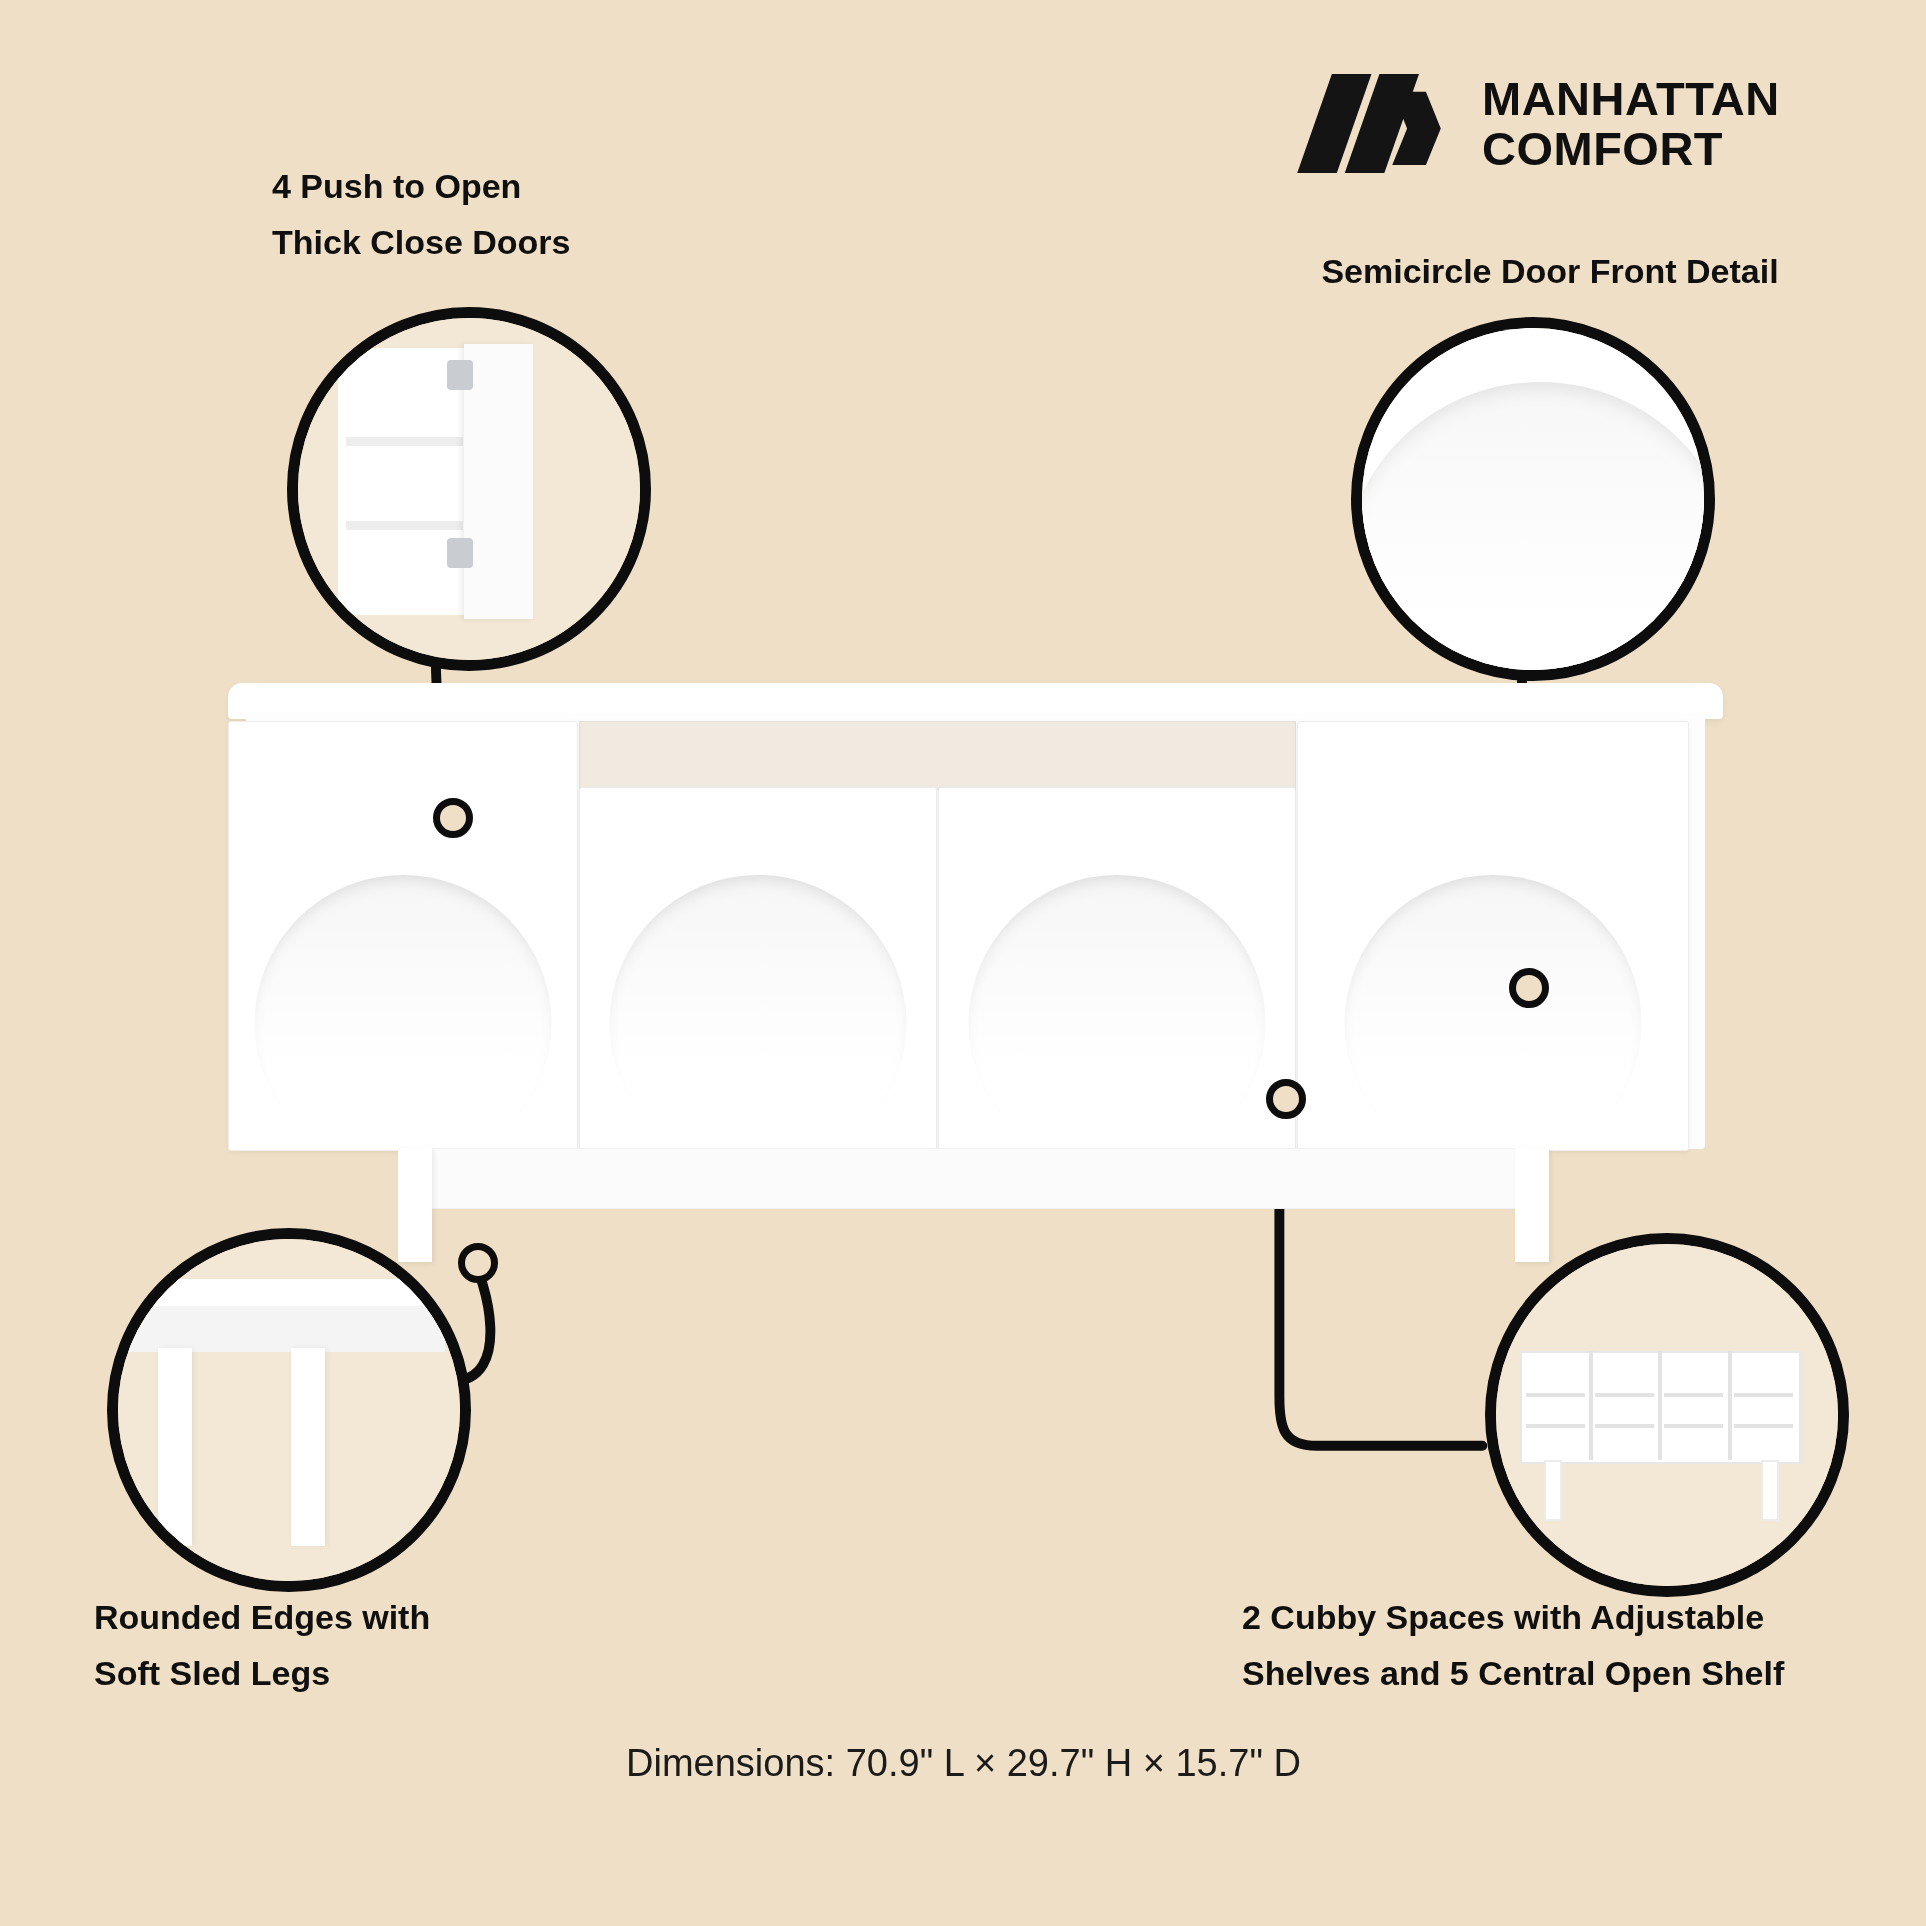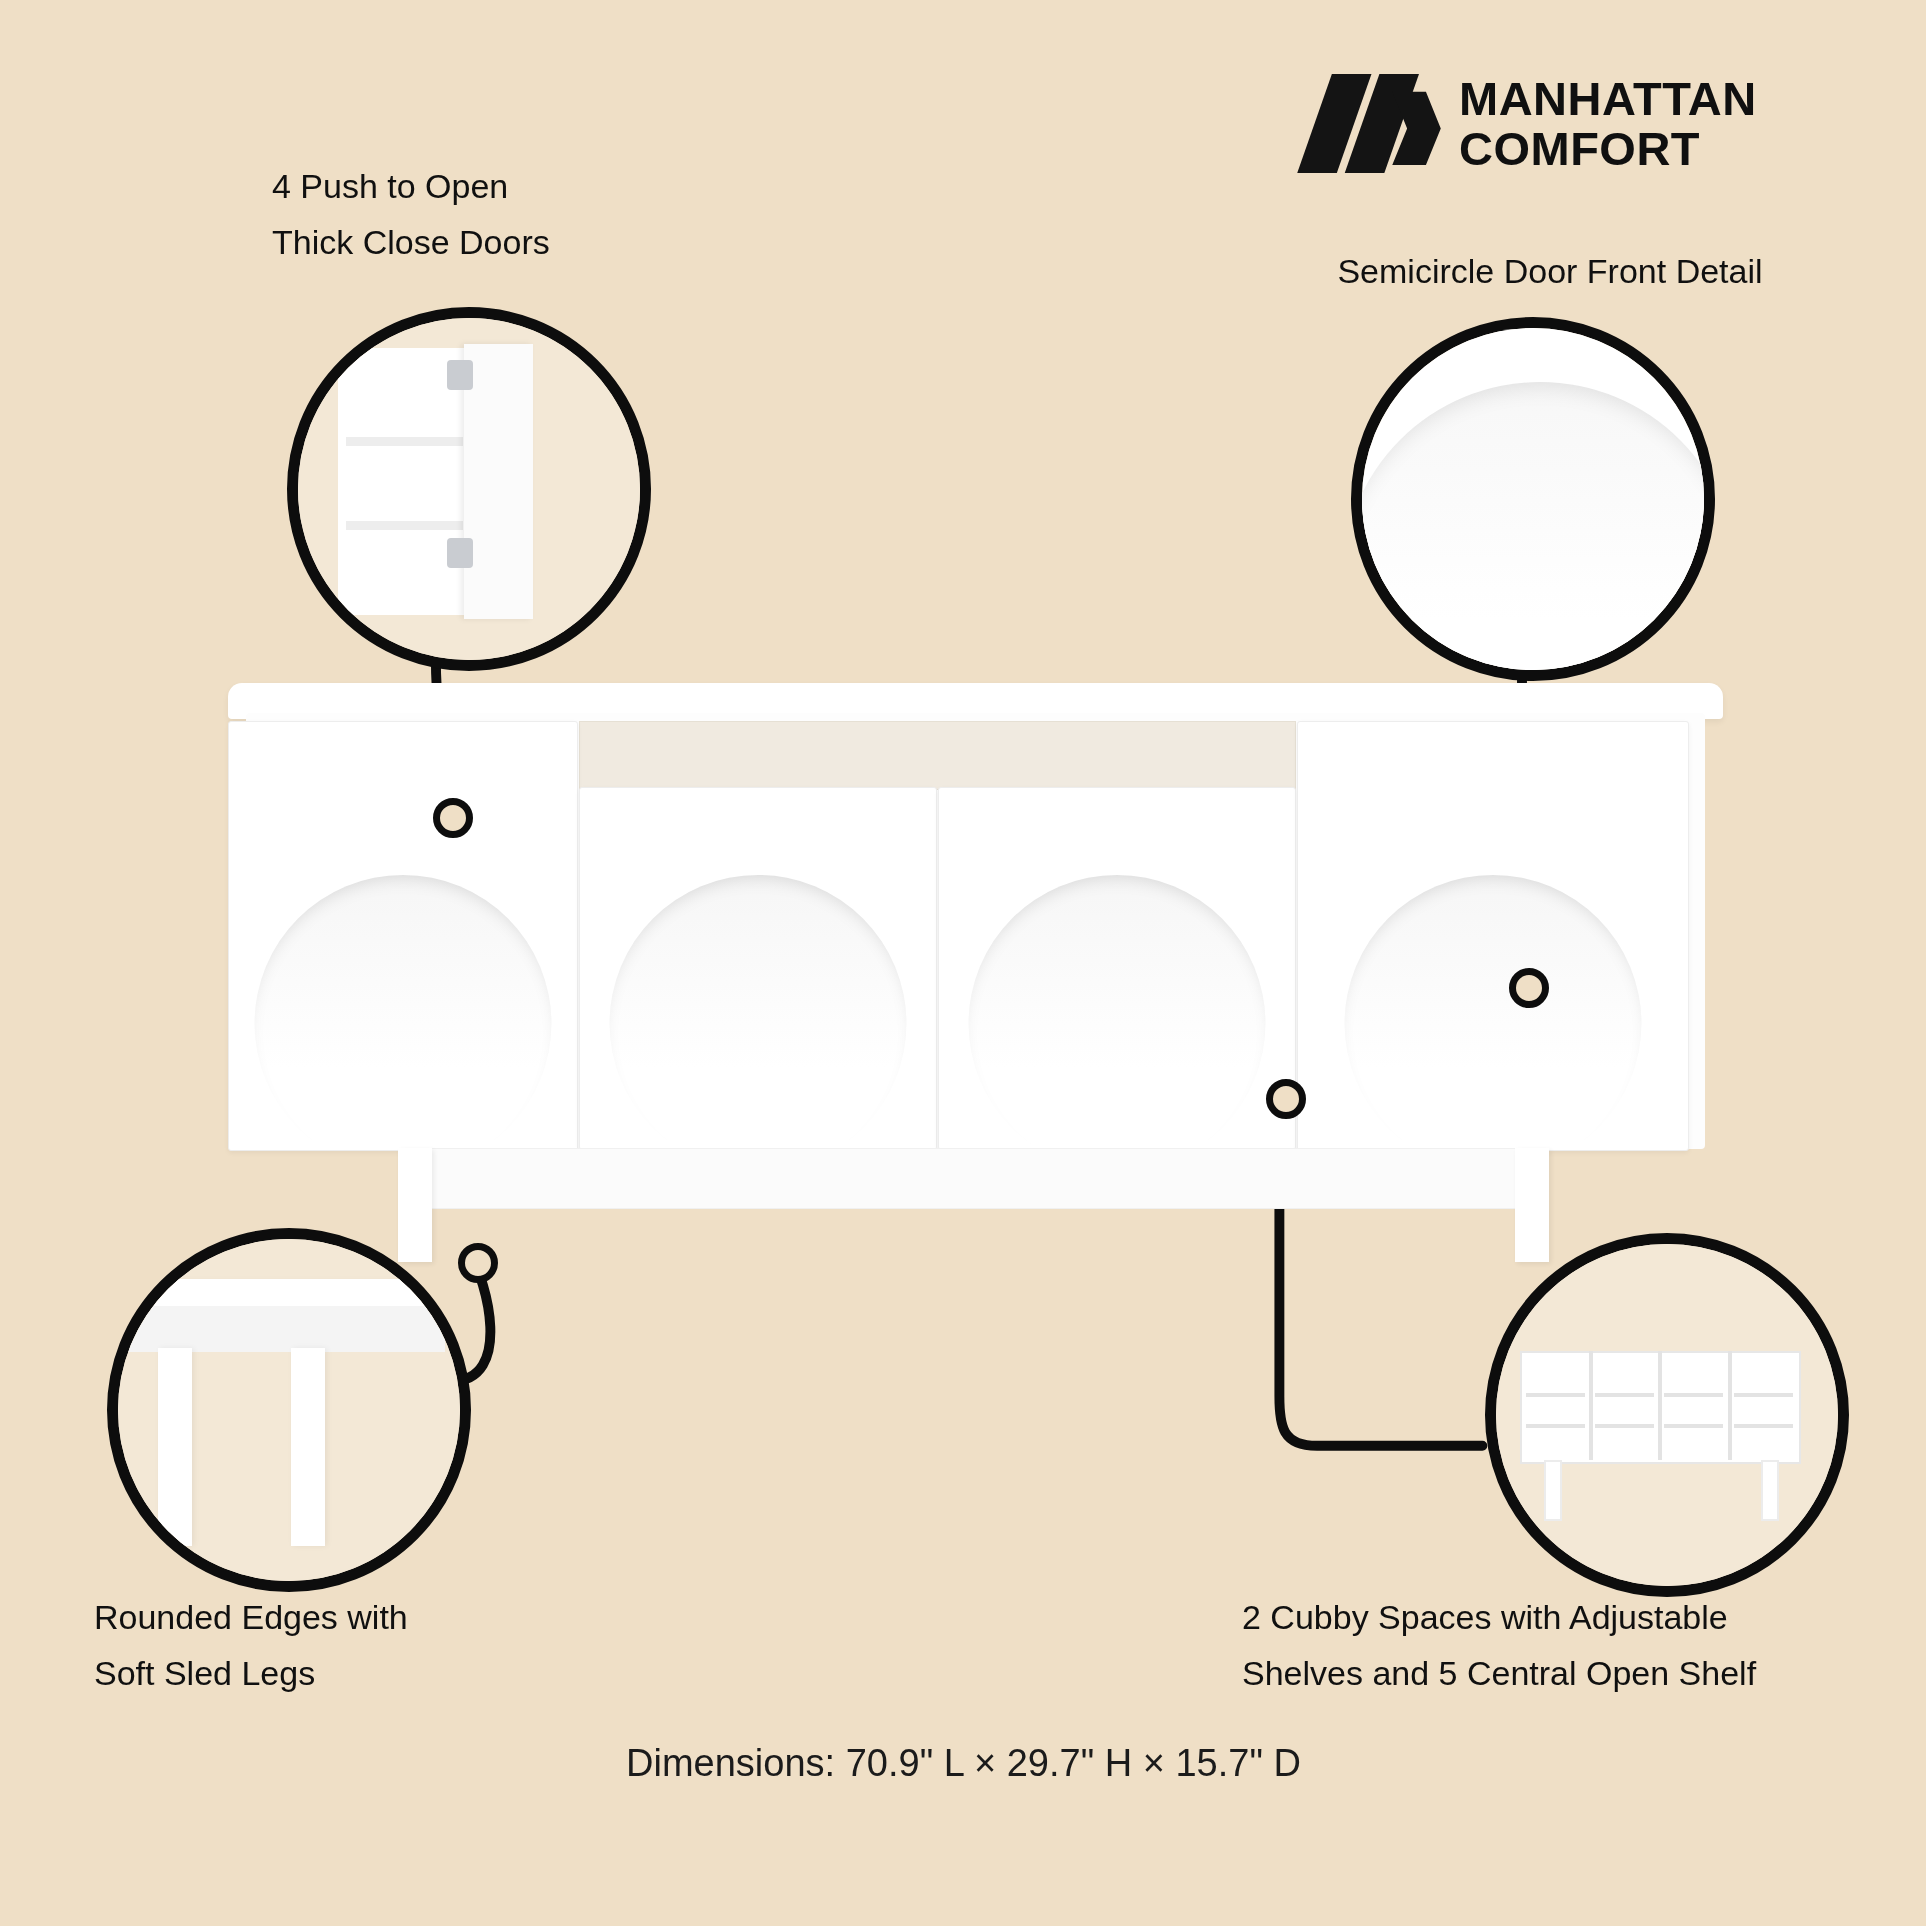--- a/index.html
+++ b/index.html
@@ -8,31 +8,31 @@
     background:#EFDFC6;
     font-family:"Liberation Sans", sans-serif;
     overflow:hidden;
     position:relative;
   }
   .stage{position:absolute;inset:0;}
 
   
   .brand{
     position:absolute;left:1297px;top:74px;
-    display:flex;align-items:center;gap:18px;
+    display:flex;align-items:center;gap:41px;
   }
   .brand-mark{width:144px;height:99px;position:relative;}
   .brand-text{
     font-weight:bold;font-size:47px;line-height:1.05;
     color:#101010;letter-spacing:0.5px;
   }
 
   
   .label{
-    position:absolute;font-weight:normal;color:#101010;
+    position:absolute;font-weight:bold;color:#101010;
     font-size:34px;line-height:1.65;
   }
   #label-doors{left:272px;top:158px;width:426px;}
   #label-semicircle{left:1233px;top:243px;width:634px;text-align:center;}
   #label-legs{left:94px;top:1589px;width:465px;}
   #label-cubby{left:1242px;top:1589px;width:673px;}
   #dimensions{
     position:absolute;left:0;right:0;top:1742px;text-align:center;
     font-size:38px;color:#1b1b1b;font-weight:normal;
   }

